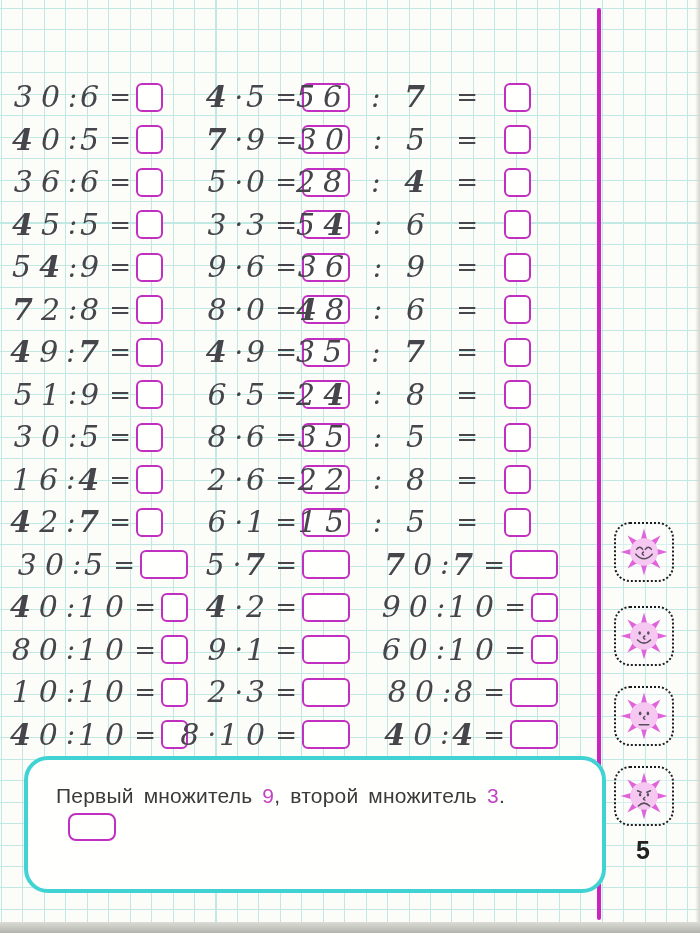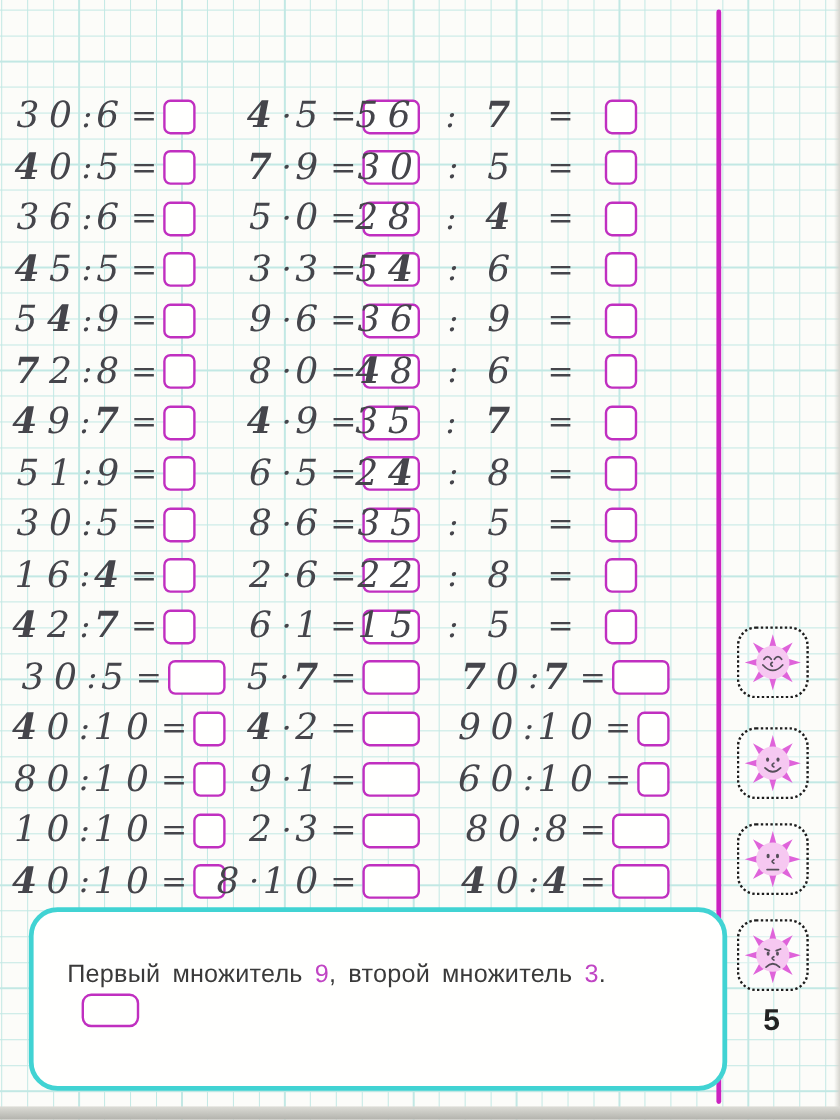--- a/index.html
+++ b/index.html
@@ -61,21 +61,21 @@
   .sun1{top:522px;} .sun2{top:606px;} .sun3{top:686px;} .sun4{top:766px;}
   
   .page-number{
     position:absolute;left:614px;top:836px;width:58px;
     text-align:center;font-size:25px;font-weight:700;color:#222;
   }
   
   .task-box{
     position:absolute;left:24px;top:756px;width:546px;height:109px;
     background:#fffffe;border:4px solid #41d3d3;border-radius:24px;
-    padding:36px 0 0 28px;box-sizing:content-box;
+    padding:20px 0 0 28px;box-sizing:content-box;
   }
   .task-line{
     margin:0;font-size:21px;line-height:32px;color:#3a3a3a;
     word-spacing:4px;letter-spacing:.2px;
   }
   .accent{color:#c044c4;}
   .task-abox{
     display:inline-block;width:44px;height:24px;background:#fffffe;
     border:2.6px solid #c02fc0;border-radius:8px;
     vertical-align:-6px;margin-left:12px;

